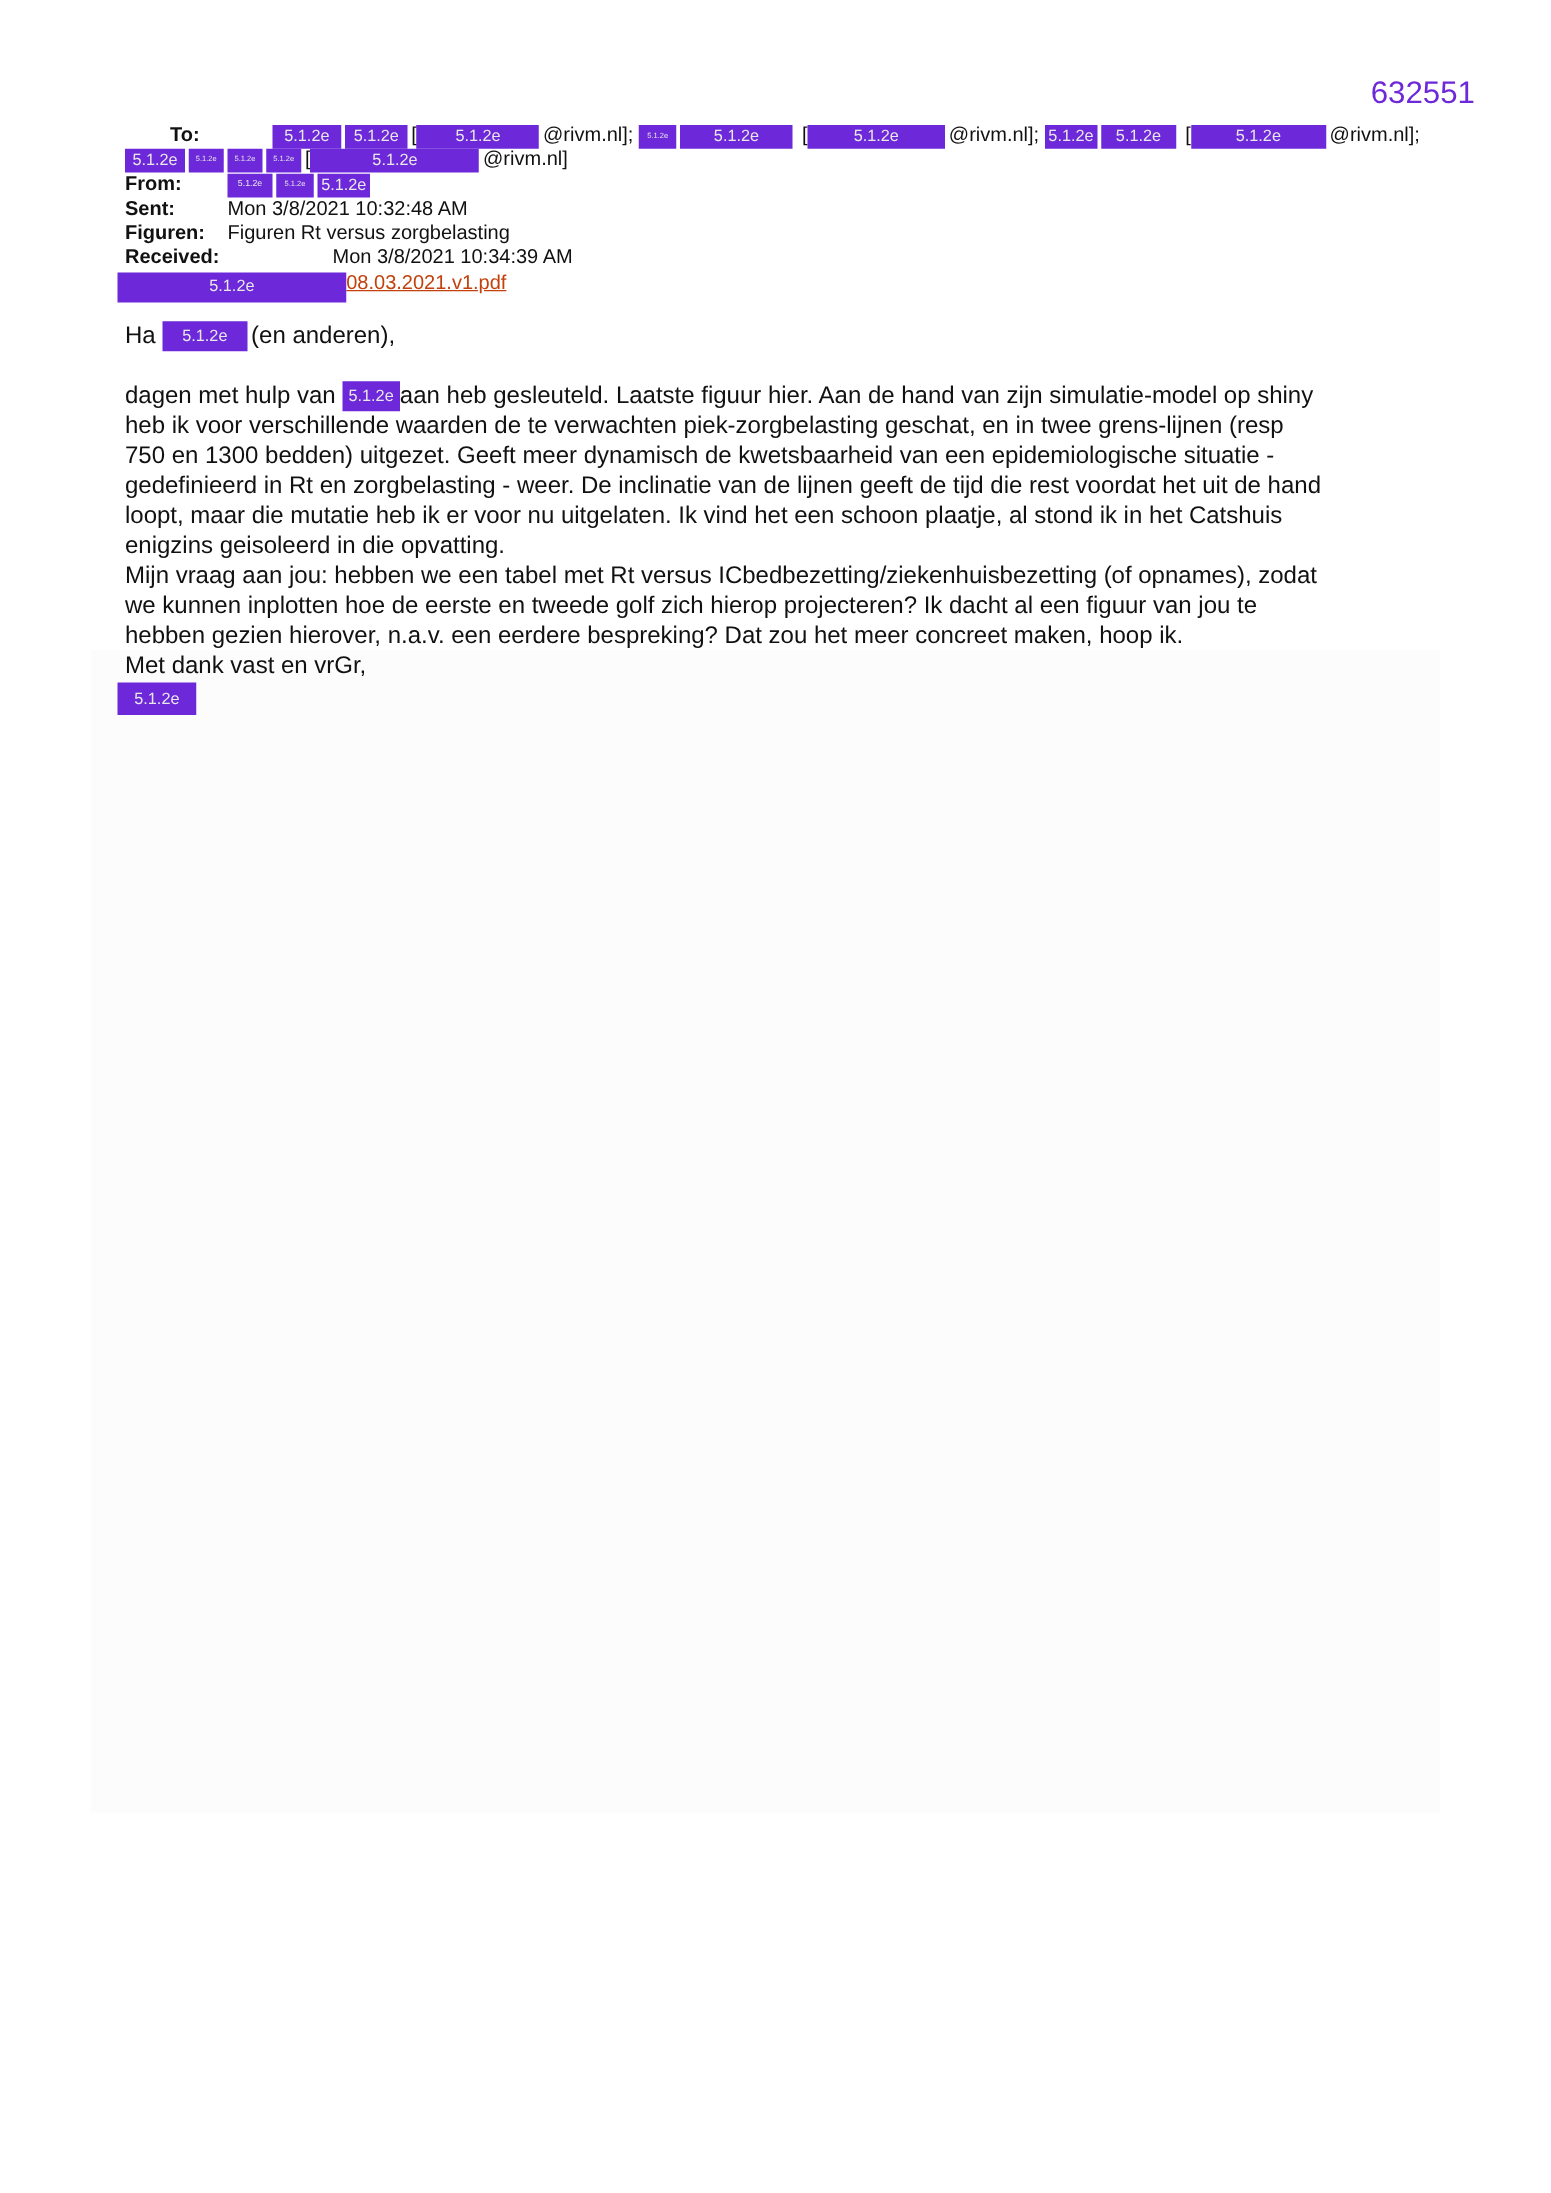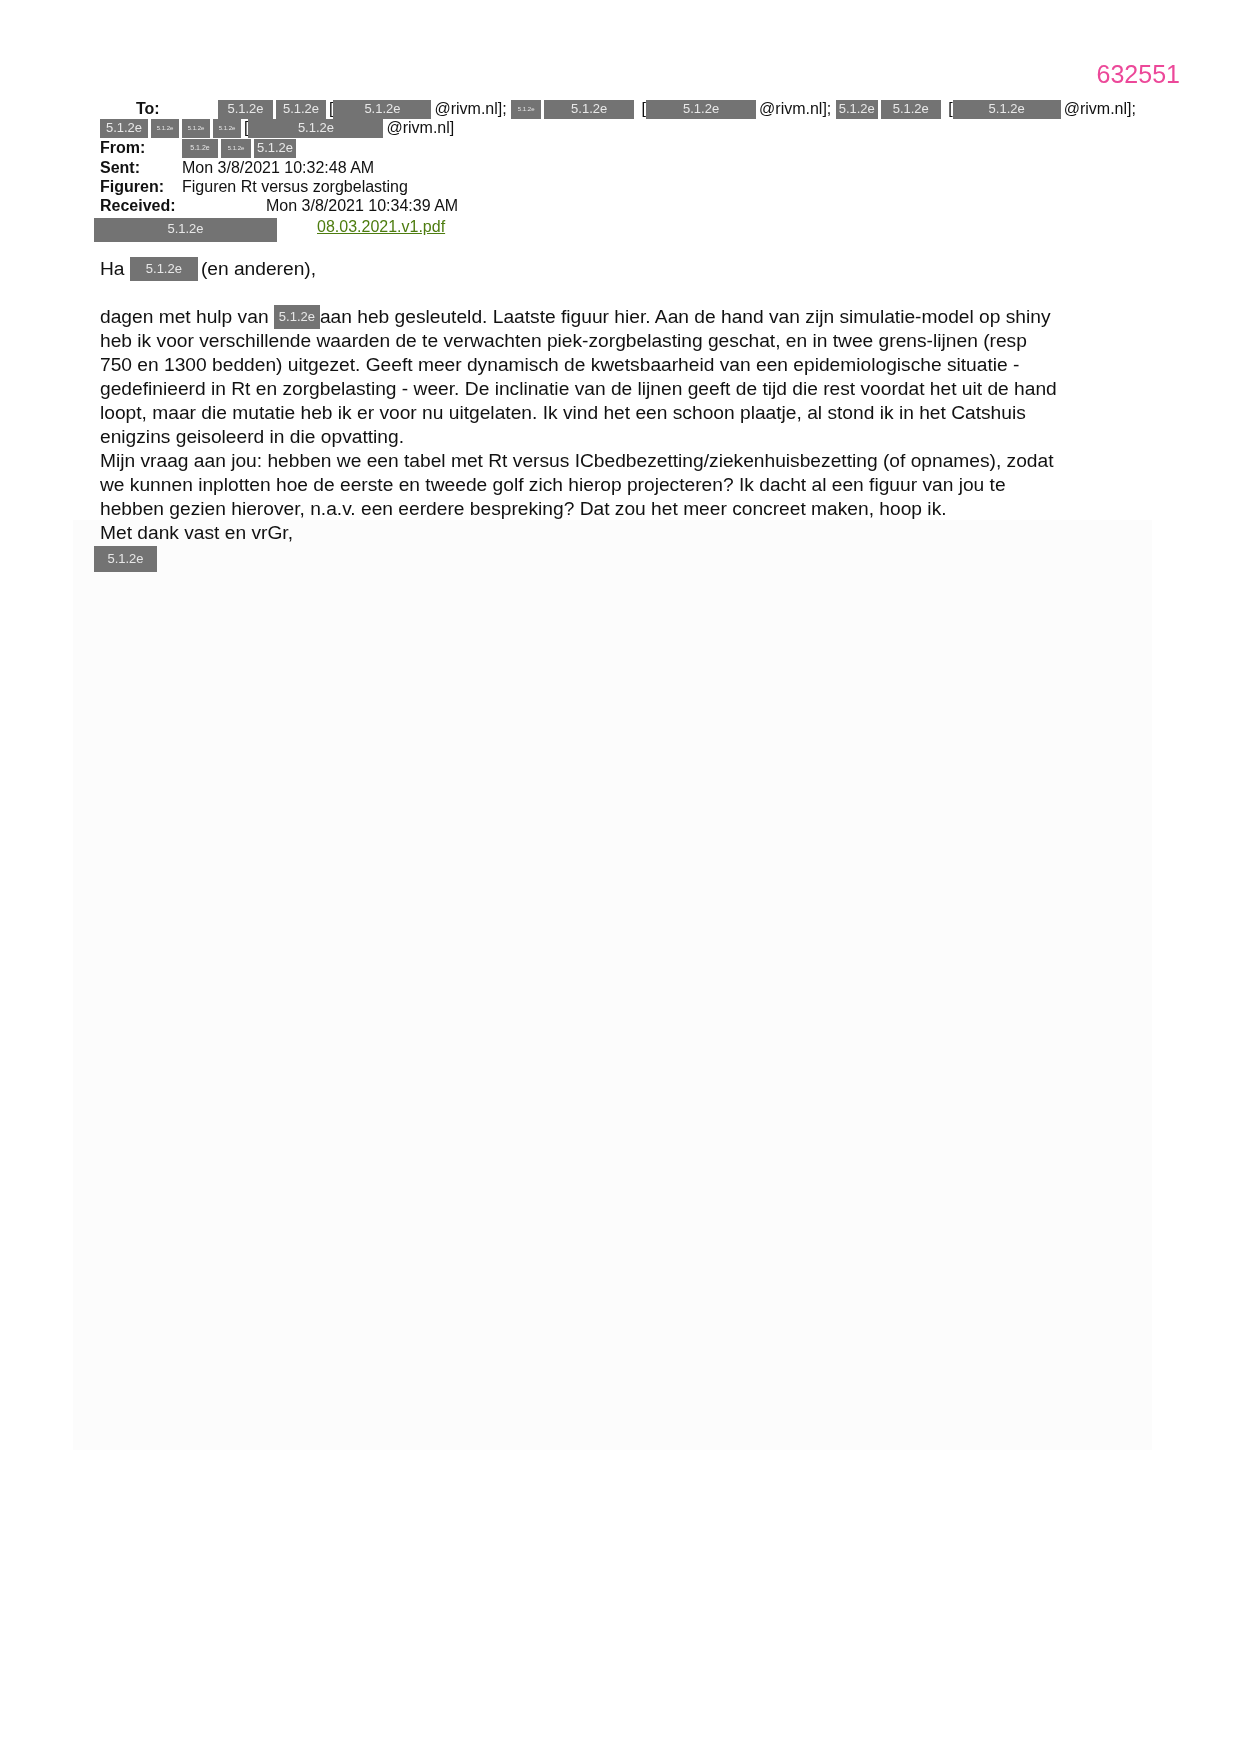--- a/index.html
+++ b/index.html
@@ -1,30 +1,30 @@
 <!DOCTYPE html>
 <html><head>
   <meta charset="utf-8">
   <style>
     html, body { margin:0; padding:0; }
     body {
       width:1241px; height:1754px; background:#ffffff; position:relative; overflow:hidden;
       font-family:"Liberation Sans", sans-serif; color:#111;
     }
     .panel { position:absolute; left:73px; top:520px; width:1079px; height:930px; background:#fcfcfc; }
-    .docnum { position:absolute; right:61px; top:60px; font-size:25px; color:#ec4899; }
+    .docnum { position:absolute; right:61px; top:60px; font-size:25px; color:#6d28d9; }
     .hdr { position:absolute; left:100px; font-size:16px; line-height:18px; white-space:nowrap; }
     .lbl { font-weight:bold; display:inline-block; }
     .red {
-      display:inline-block; background:#737373; color:#e8e8e8; font-size:13px;
+      display:inline-block; background:#6d28d9; color:#e8e8e8; font-size:13px;
       text-align:center; line-height:18px; height:19px; vertical-align:top; margin-right:3px;
     }
     .red.sm { font-size:7px; }
     .red.xs { font-size:6px; }
-    .link { color:#4d7c0f; text-decoration:underline;padding-left:40px; }
+    .link { color:#c2410c; text-decoration:underline; }
     .body { position:absolute; left:100px; top:257px; width:1060px; font-size:19.2px; line-height:24px; }
     .body p { margin:0; }
     .red.inl { font-size:13px; height:24px; line-height:24px; }
   </style>
 </head>
 <body>
 
 <div class="panel"></div>
 
 <div class="docnum">632551</div>

